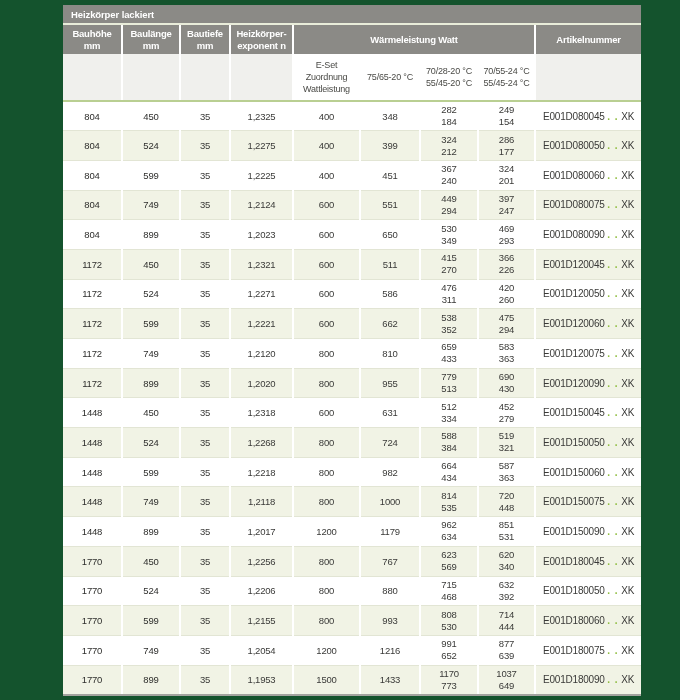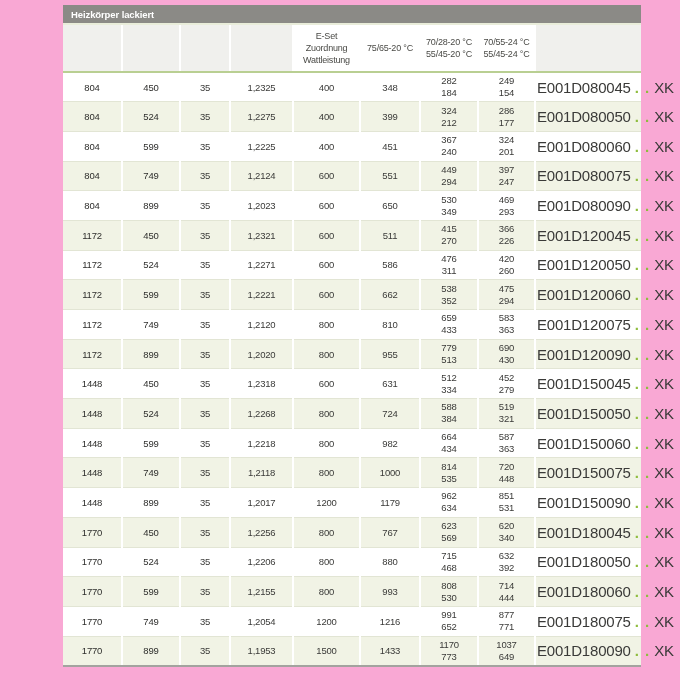--- a/index.html
+++ b/index.html
@@ -1,16 +1,16 @@
 <!DOCTYPE html>
 <html><head>
 <meta charset="utf-8">
 <style>
   html,body{margin:0;padding:0;background:#ffffff;}
-  .page{position:relative;width:680px;height:700px;background:#f9a8d4;overflow:hidden;
+  .page{position:relative;width:680px;height:700px;background:#14532d;overflow:hidden;
         font-family:"Liberation Sans",sans-serif;}
   table.spec{position:absolute;left:63px;top:5px;width:578px;border-collapse:collapse;
              table-layout:fixed;}
   
   .title-cell{background:#8b8a86;color:#ffffff;font-size:9.5px;font-weight:bold;
               text-align:left;padding:2px 8px;height:14px;vertical-align:middle;
               border-bottom:2px solid #e9edda;letter-spacing:-0.1px;}
   
   .head-row th{background:#8b8a86;color:#ffffff;font-size:9.5px;font-weight:bold;
                line-height:12px;height:29px;text-align:center;vertical-align:middle;
@@ -25,21 +25,21 @@
   .subhead-row th.shaded{background:#f0f0ed;}
   
   tbody tr{height:29.7px;}
   tbody td{font-size:9.5px;color:#3a3a38;text-align:center;vertical-align:middle;
            border-right:2px solid #ffffff;border-bottom:1px solid #e2e5d4;
            line-height:11px;letter-spacing:-0.2px;padding:0 1px;background:#ffffff;}
   tbody td:last-child{border-right:none;}
   tbody tr:nth-child(even) td{background:#f1f3e5;}
   tbody tr:last-child td{border-bottom:2px solid #a3a39f;}
   td.b{font-weight:normal;color:#2e2e2c;}
-  td.artikel{font-size:15px;white-space:nowrap;}
+  td.artikel{font-size:10px;white-space:nowrap;}
   .dots{color:#8fbd3f;font-weight:bold;letter-spacing:1px;}
   .pair div{line-height:12px;}
 </style>
 </head>
 <body>
 
 <div class="page">
   <table class="spec">
     <colgroup>
       <col style="width:59px">
@@ -49,20 +49,40 @@
         <col style="width:67px">
         <col style="width:60px">
       <col style="width:58px">
         <col style="width:57px">
         <col style="width:106px">
     </colgroup>
     <thead>
       <tr>
         <th colspan="9" class="title-cell">Heizkörper lackiert</th>
       </tr>
+      <tr class="head-row">
+        <th>
+          <div>Bauhöhe</div>
+          <div>mm</div>
+        </th>
+        <th>
+          <div>Baulänge</div>
+          <div>mm</div>
+        </th>
+        <th>
+          <div>Bautiefe</div>
+          <div>mm</div>
+        </th>
+        <th>
+          <div>Heizkörper-</div>
+          <div>exponent n</div>
+        </th>
+        <th colspan="4">Wärmeleistung Watt</th>
+        <th>Artikelnummer</th>
+      </tr>
       <tr class="subhead-row">
         <th class="shaded"></th>
         <th class="shaded"></th>
         <th class="shaded"></th>
         <th class="shaded"></th>
         <th>
           <div>E-Set</div>
           <div>Zuordnung</div>
           <div>Wattleistung</div>
         </th>
@@ -391,21 +411,21 @@
           <td>35</td>
           <td>1,2054</td>
           <td>1200</td>
           <td>1216</td>
           <td class="pair">
             <div>991</div>
             <div>652</div>
           </td>
           <td class="pair">
             <div>877</div>
-            <div>771</div>
+            <div>639</div>
           </td>
           <td class="artikel"><span>E001D180075</span> <span class="dots">. .</span> <span>XK</span></td>
         </tr>
         <tr>
           <td class="b">1770</td>
           <td class="b">899</td>
           <td>35</td>
           <td>1,1953</td>
           <td>1500</td>
           <td>1433</td>

